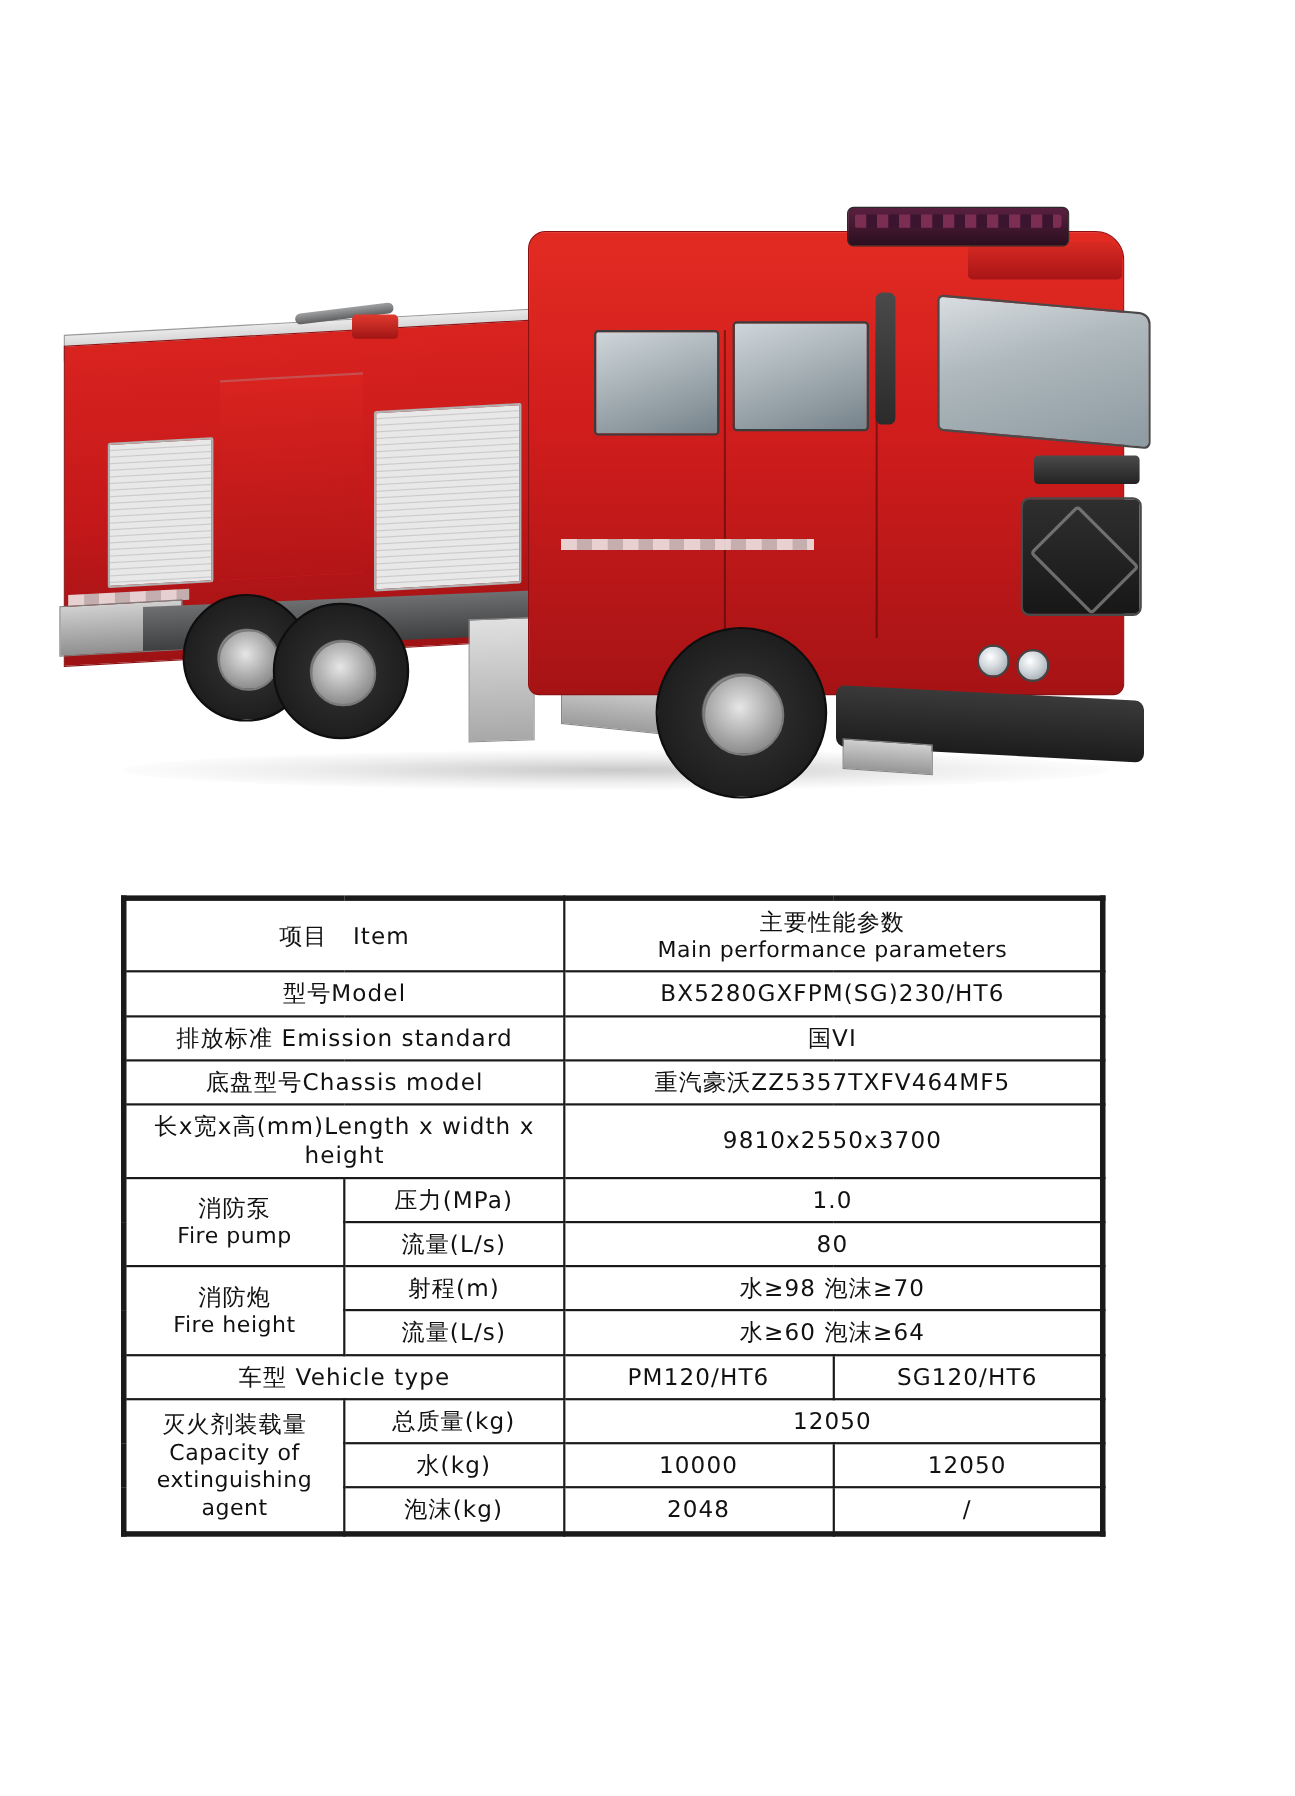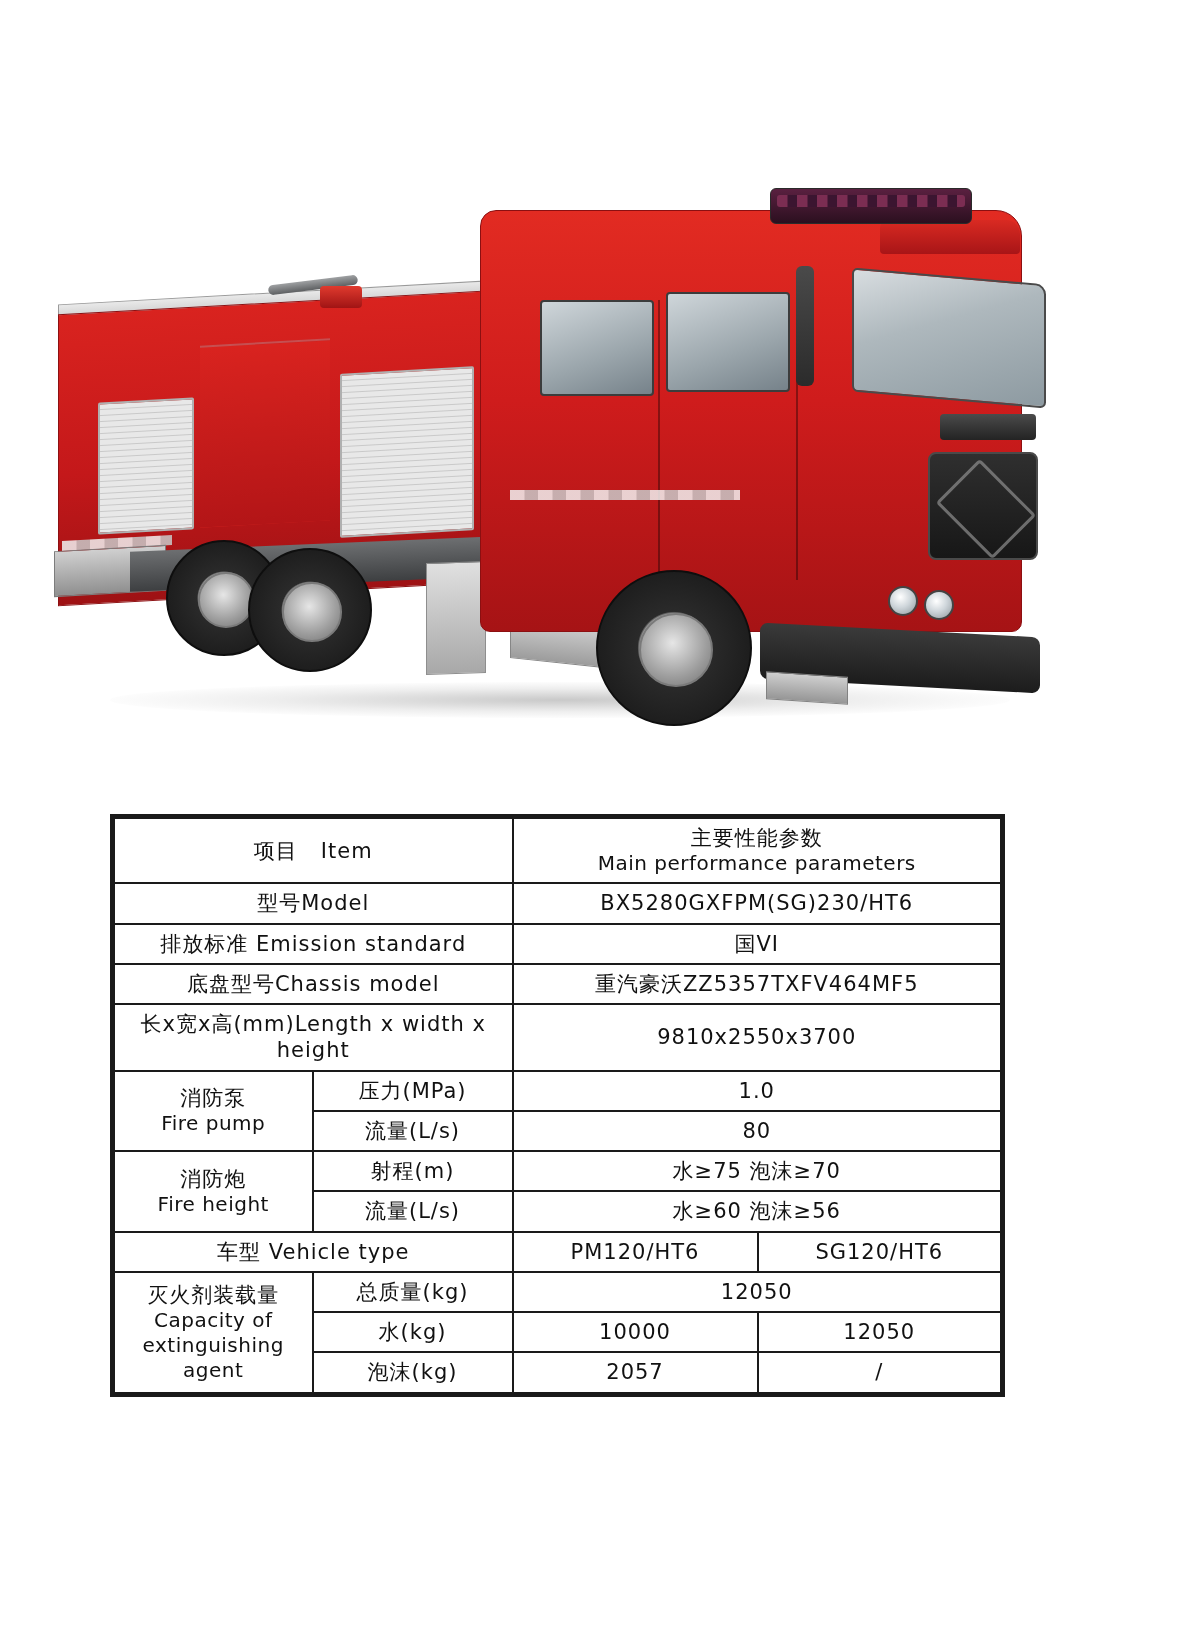--- a/index.html
+++ b/index.html
@@ -460,25 +460,25 @@
         <td>流量(L/s)</td>
         <td colspan="2">80</td>
       </tr>
 
       <tr>
         <td rowspan="2" class="two-line">
           <span class="cn">消防炮</span>
           <span class="en">Fire height</span>
         </td>
         <td>射程(m)</td>
-        <td colspan="2">水≥75 泡沫≥70</td>
+        <td colspan="2">水≥98 泡沫≥70</td>
       </tr>
       <tr>
         <td>流量(L/s)</td>
-        <td colspan="2">水≥60 泡沫≥56</td>
+        <td colspan="2">水≥60 泡沫≥64</td>
       </tr>
 
       <tr>
         <td colspan="2">车型 Vehicle type</td>
         <td>PM120/HT6</td>
         <td>SG120/HT6</td>
       </tr>
 
       <tr>
         <td rowspan="3" class="two-line">
@@ -489,18 +489,18 @@
         <td>总质量(kg)</td>
         <td colspan="2">12050</td>
       </tr>
       <tr>
         <td>水(kg)</td>
         <td>10000</td>
         <td>12050</td>
       </tr>
       <tr>
         <td>泡沫(kg)</td>
-        <td>2057</td>
+        <td>2048</td>
         <td>/</td>
       </tr>
     </tbody>
   </table>
 </div>
 
 </body></html>

